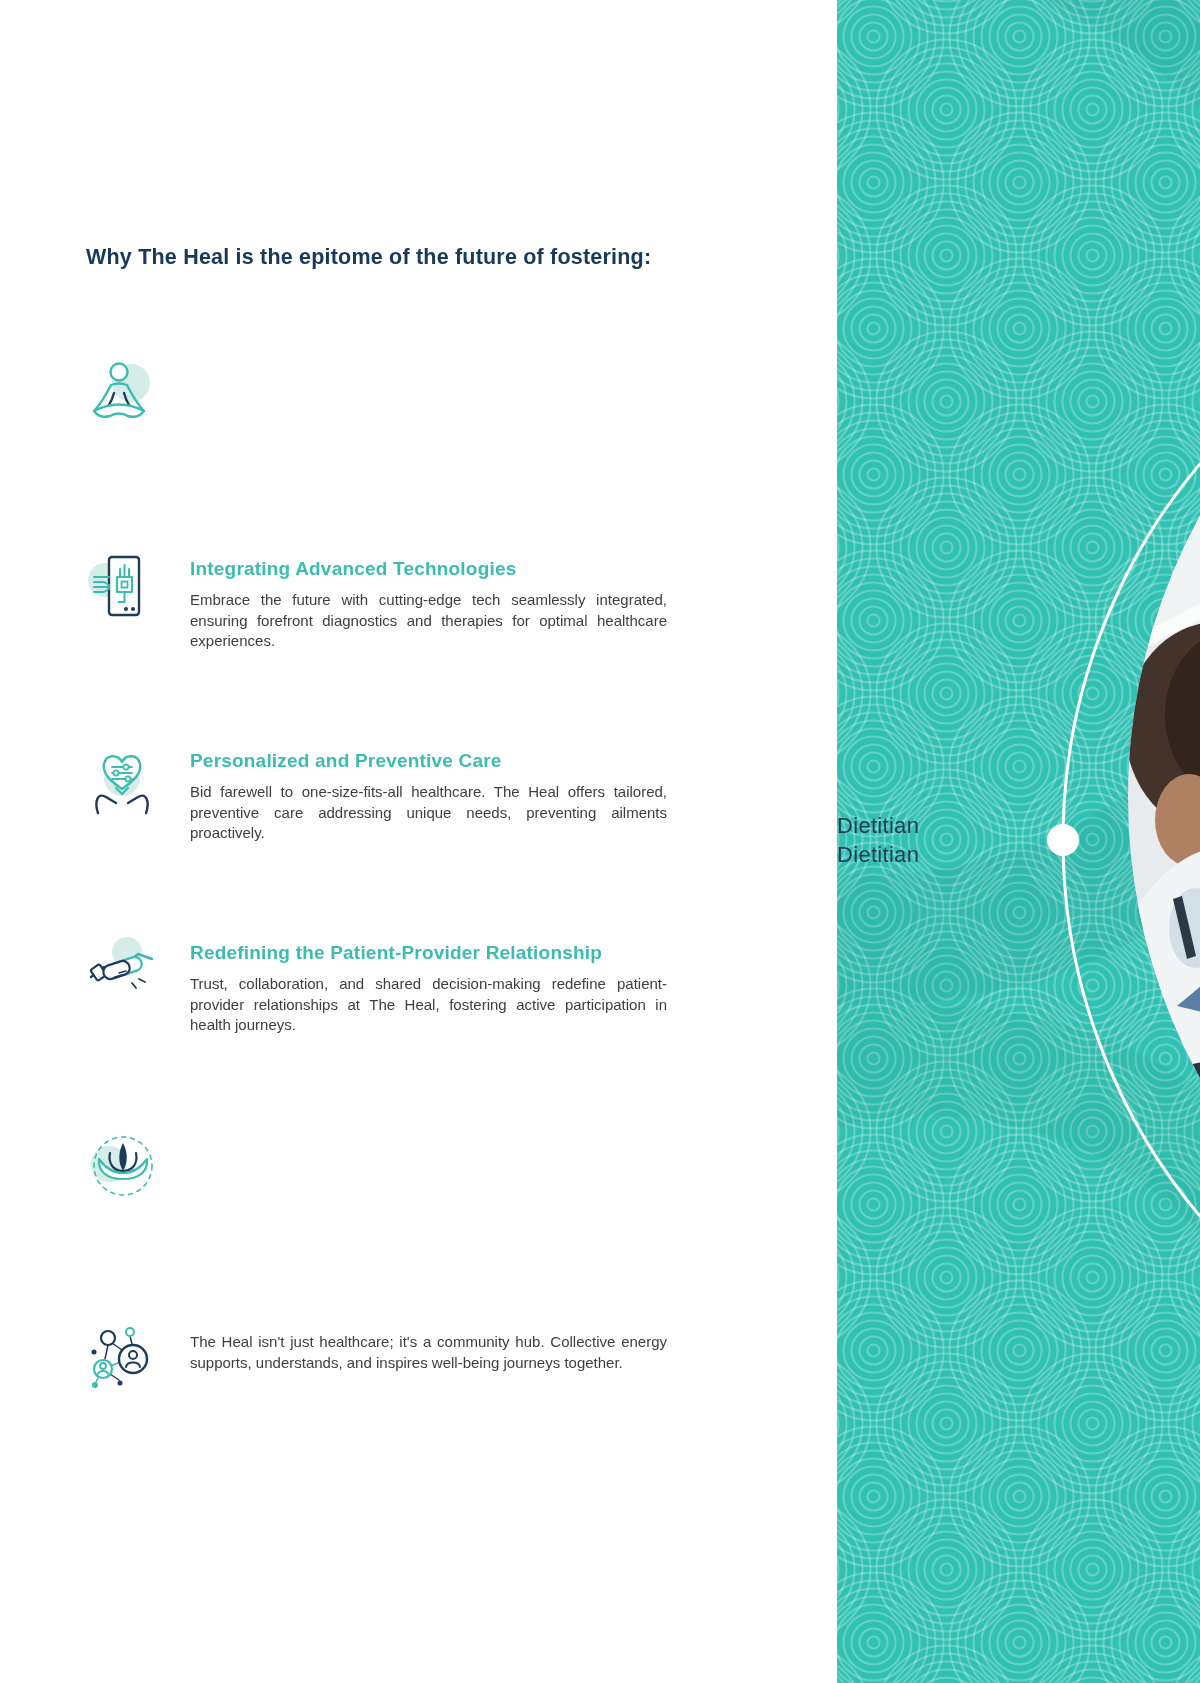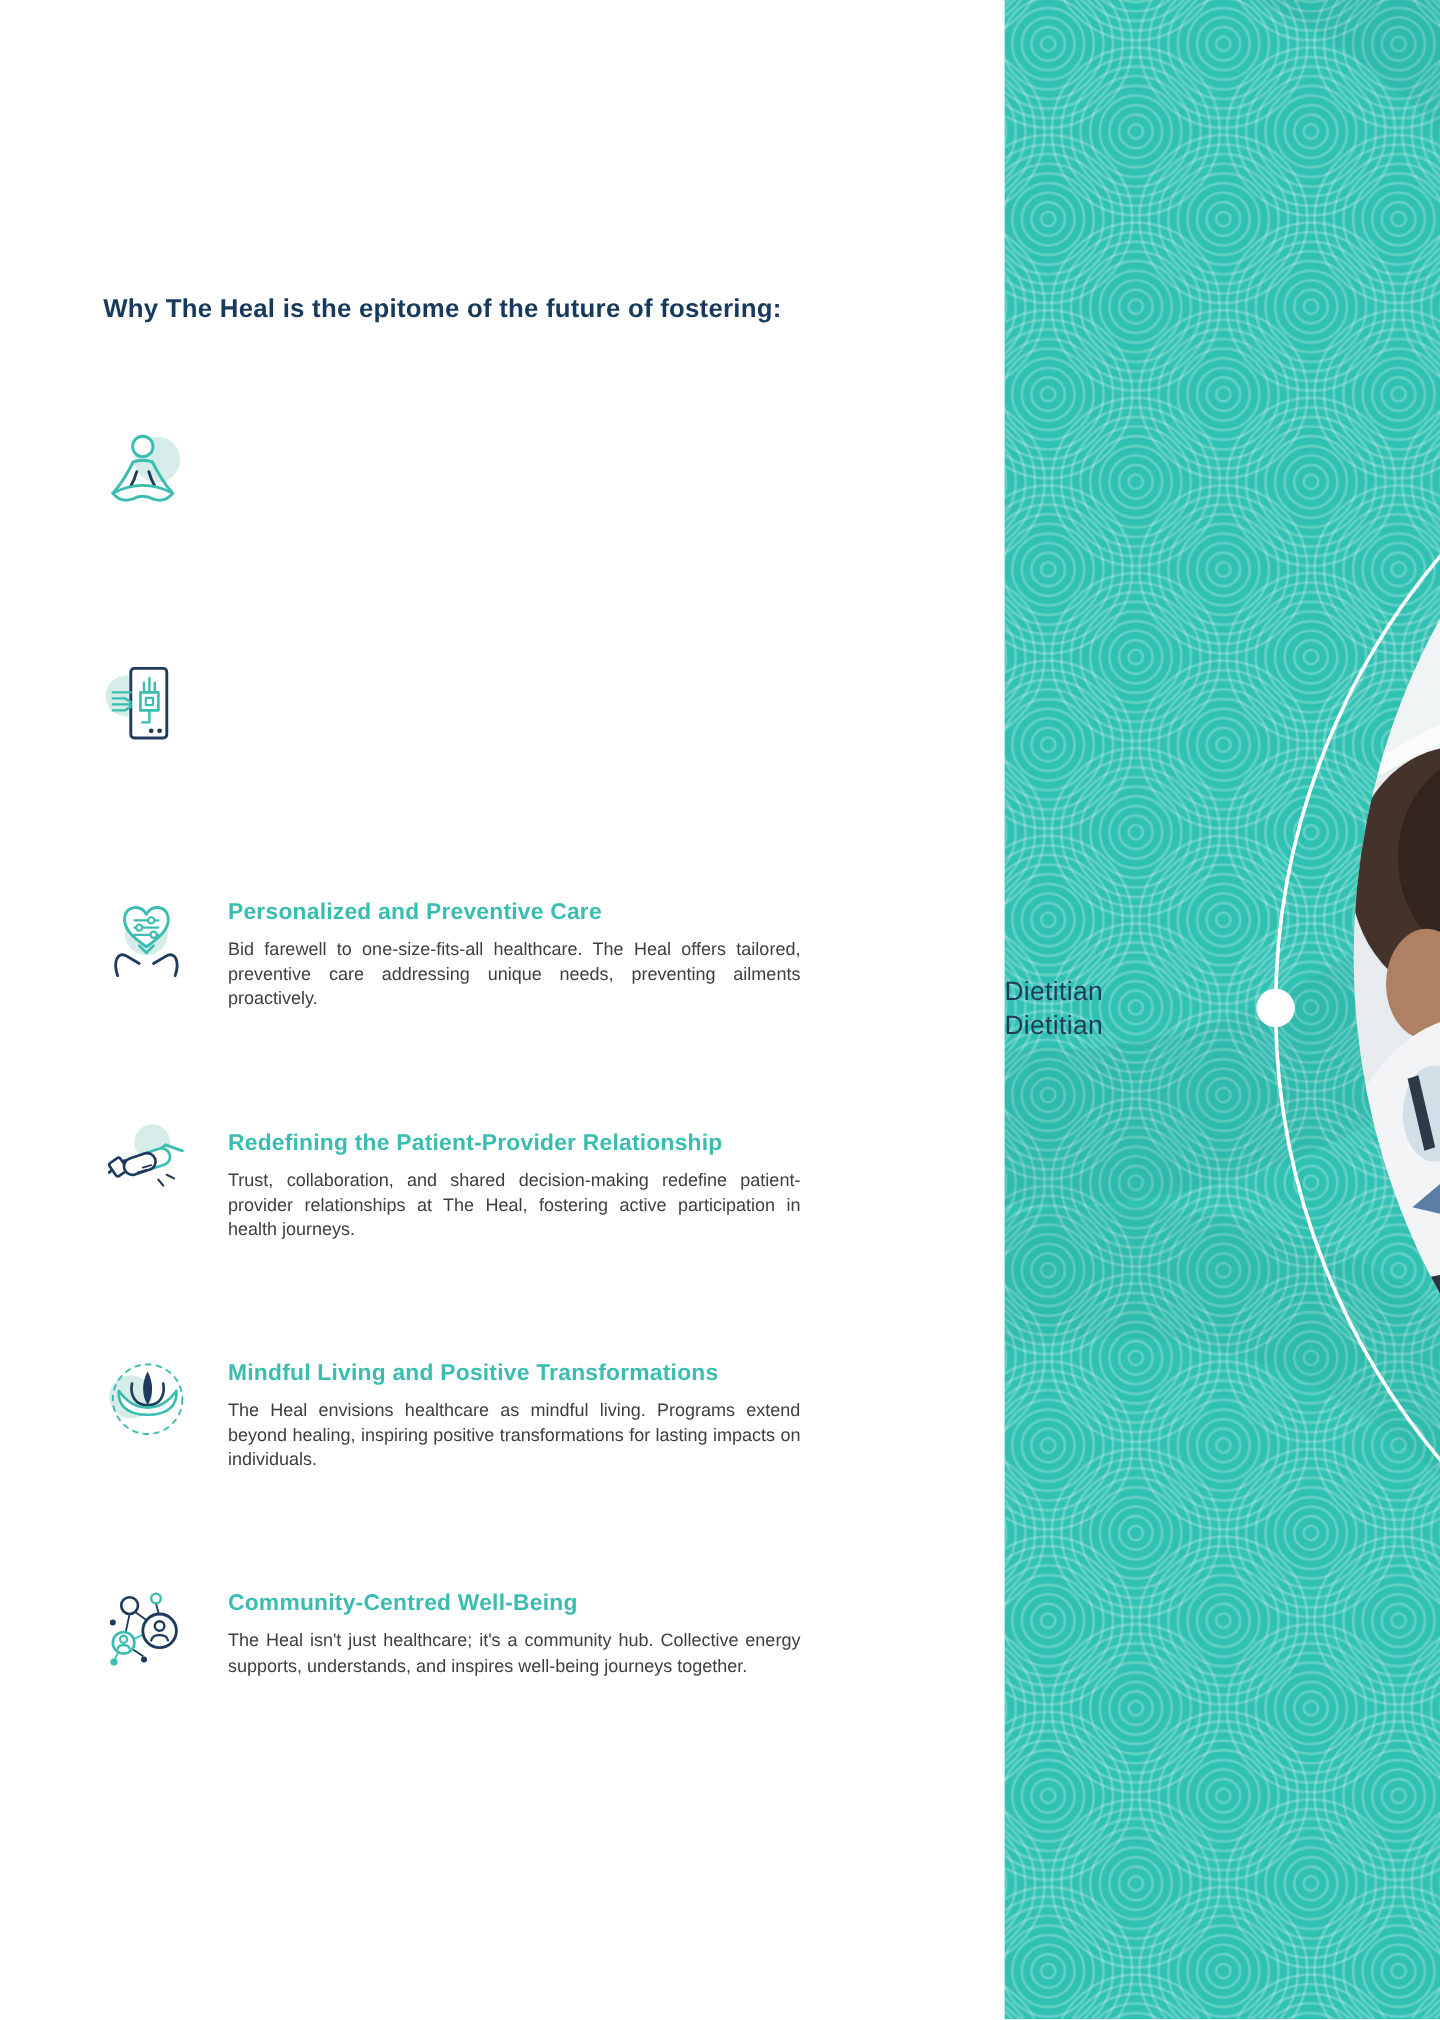--- a/index.html
+++ b/index.html
@@ -53,20 +53,24 @@
         <rect x="23" y="7" width="30" height="58" rx="3" fill="#ffffff" stroke="#1e3a5c" stroke-width="2.4"></rect>
         <path d="M8,27 h15 M8,32 h10 l5,3 M8,37 h15 M8,42 h10 l5,-3" stroke="#3bbcb0" stroke-width="2"></path>
         <path d="M34,19 v8 M38.5,15 v12 M43,19 v8" stroke="#3bbcb0" stroke-width="2"></path>
         <rect x="31" y="27" width="15" height="15" fill="#ffffff" stroke="#3bbcb0" stroke-width="2.2"></rect>
         <rect x="35.5" y="31.5" width="6" height="6" fill="none" stroke="#3bbcb0" stroke-width="1.8"></rect>
         <path d="M38.5,42 v10 h-6" stroke="#3bbcb0" stroke-width="2"></path>
         <circle cx="40" cy="59" r="2" fill="#1e3a5c"></circle>
         <circle cx="47" cy="59" r="2" fill="#1e3a5c"></circle>
       </svg>
     </div>
+    <div class="feature-text">
+      <h2 class="feature-title">Integrating Advanced Technologies</h2>
+      <p class="feature-body">Embrace the future with cutting-edge tech seamlessly integrated, ensuring forefront diagnostics and therapies for optimal healthcare experiences.</p>
+    </div>
   </section>
 
   <section class="feature f3">
     <div class="feature-icon">
       <svg width="72" height="78" viewBox="0 0 72 78" fill="none" stroke-linecap="round" stroke-linejoin="round">
         <circle cx="36" cy="36" r="18" fill="#d5ece8"></circle>
         <path d="M36,20 C32,12 20,12 18,22 C16,32 26,40 36,47 C46,40 56,32 54,22 C52,12 40,12 36,20 Z" fill="#ffffff" stroke="#3bbcb0" stroke-width="2.4"></path>
         <path d="M26,25 h20 M26,31 h20 M26,37 h20" stroke="#3bbcb0" stroke-width="1.8"></path>
         <circle cx="40" cy="25" r="2.6" fill="#ffffff" stroke="#3bbcb0" stroke-width="1.8"></circle>
         <circle cx="30" cy="31" r="2.6" fill="#ffffff" stroke="#3bbcb0" stroke-width="1.8"></circle>
@@ -104,24 +108,20 @@
   <section class="feature f5">
     <div class="feature-icon">
       <svg width="72" height="78" viewBox="0 0 72 78" fill="none" stroke-linecap="round" stroke-linejoin="round">
         <circle cx="23" cy="38" r="18" fill="#d5ece8"></circle>
         <circle cx="37" cy="40" r="29" fill="none" stroke="#3bbcb0" stroke-width="1.6" stroke-dasharray="4 5"></circle>
         <path d="M37,17 C32,26 32,37 37,45 C42,37 42,26 37,17 Z" fill="#1e3a5c"></path>
         <path d="M24,27 C22,37 27,45 37,45" stroke="#1e3a5c" stroke-width="2.2"></path>
         <path d="M50,27 C52,37 47,45 37,45" stroke="#1e3a5c" stroke-width="2.2"></path>
         <path d="M13,33 C12,45 20,53 37,53 C54,53 62,45 61,33 C54,43 46,47 37,47 C28,47 20,43 13,33 Z" fill="#ffffff" stroke="#3bbcb0" stroke-width="2.2"></path>
       </svg>
-    </div>
-    <div class="feature-text">
-      <h2 class="feature-title">Mindful Living and Positive Transformations</h2>
-      <p class="feature-body">The Heal envisions healthcare as mindful living. Programs extend beyond healing, inspiring positive transformations for lasting impacts on individuals.</p>
     </div>
   </section>
 
   <section class="feature f6">
     <div class="feature-icon">
       <svg width="72" height="78" viewBox="0 0 72 78" fill="none" stroke-linecap="round" stroke-linejoin="round">
         <path d="M26,25 L36,32 M22,27 L19,41 M24,56 L33,62 M44,18 L46,26" stroke="#1e3a5c" stroke-width="1.5"></path>
         <path d="M12,60 L10,64 M25,48 L34,44" stroke="#3bbcb0" stroke-width="1.5"></path>
         <circle cx="22" cy="20" r="7" fill="#ffffff" stroke="#1e3a5c" stroke-width="2.2"></circle>
         <circle cx="44" cy="14" r="4" fill="#ffffff" stroke="#3bbcb0" stroke-width="2"></circle>
@@ -130,21 +130,20 @@
         <path d="M40,49 C41,43 53,43 54,49" stroke="#1e3a5c" stroke-width="2"></path>
         <circle cx="17" cy="51" r="9" fill="#ffffff" stroke="#3bbcb0" stroke-width="2.2"></circle>
         <circle cx="17" cy="48" r="3" fill="none" stroke="#3bbcb0" stroke-width="1.8"></circle>
         <path d="M12,56 C13,52 21,52 22,56" stroke="#3bbcb0" stroke-width="1.8"></path>
         <circle cx="9" cy="67" r="3" fill="#3bbcb0"></circle>
         <circle cx="34" cy="65" r="2.5" fill="#1e3a5c"></circle>
         <circle cx="8" cy="34" r="2.5" fill="#1e3a5c"></circle>
       </svg>
     </div>
     <div class="feature-text">
-      <h2 class="feature-title">Community-Centred Well-Being</h2>
       <p class="feature-body">The Heal isn't just healthcare; it's a community hub. Collective energy supports, understands, and inspires well-being journeys together.</p>
     </div>
   </section>
 
   <aside class="side-panel">
     <svg width="363" height="1683" viewBox="0 0 363 1683">
       <defs>
         <g id="ringset" fill="none" stroke="rgba(255,255,255,0.24)" stroke-width="2.2">
           <circle r="6"></circle>
             <circle r="14"></circle>

